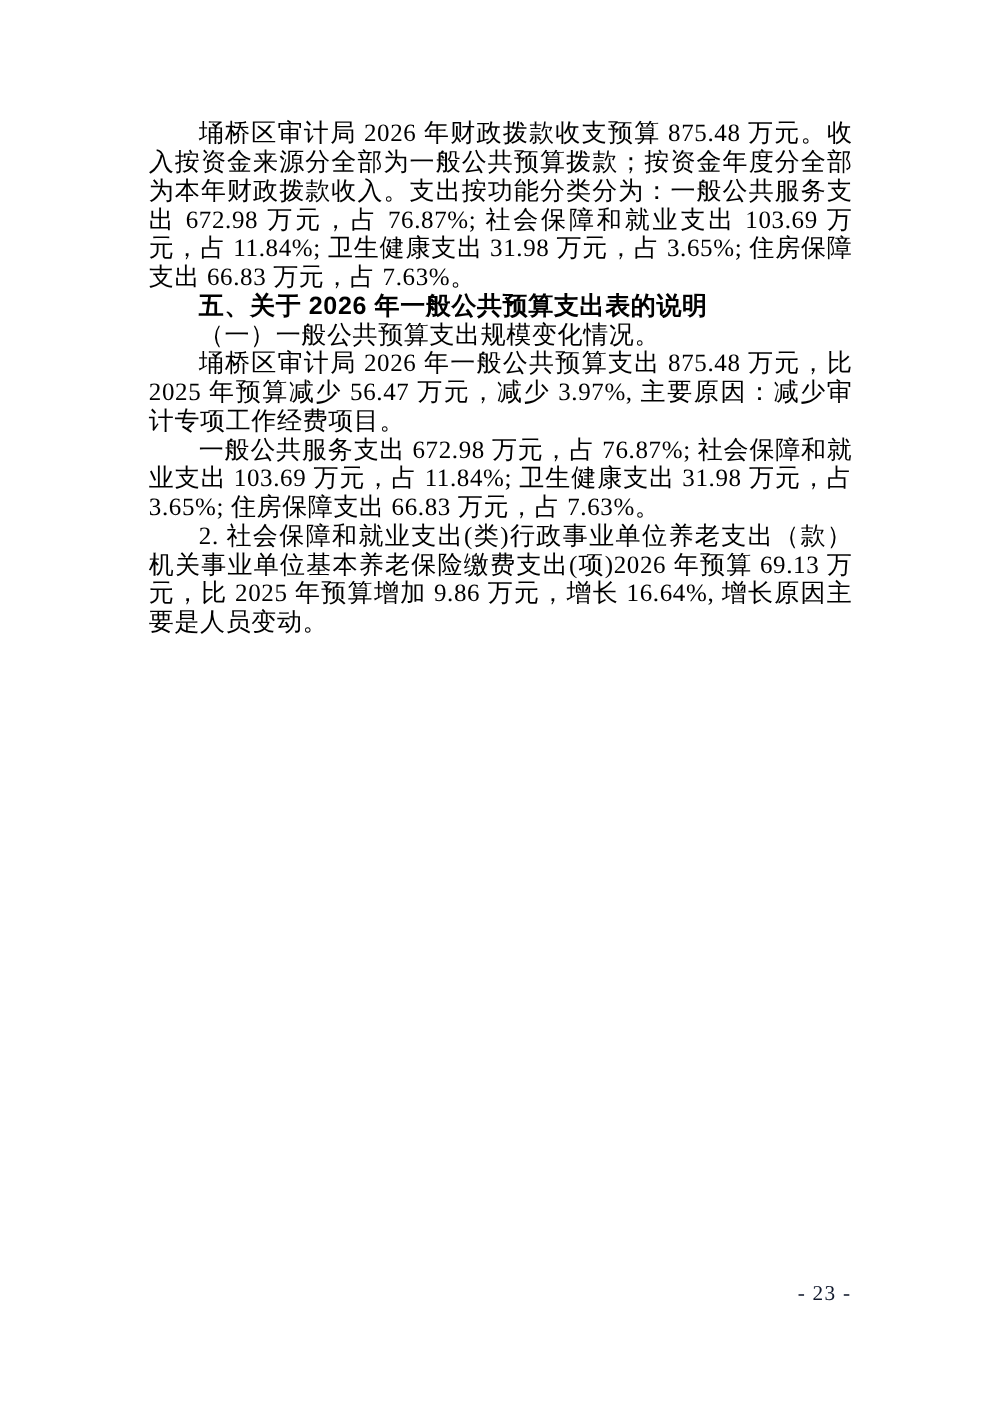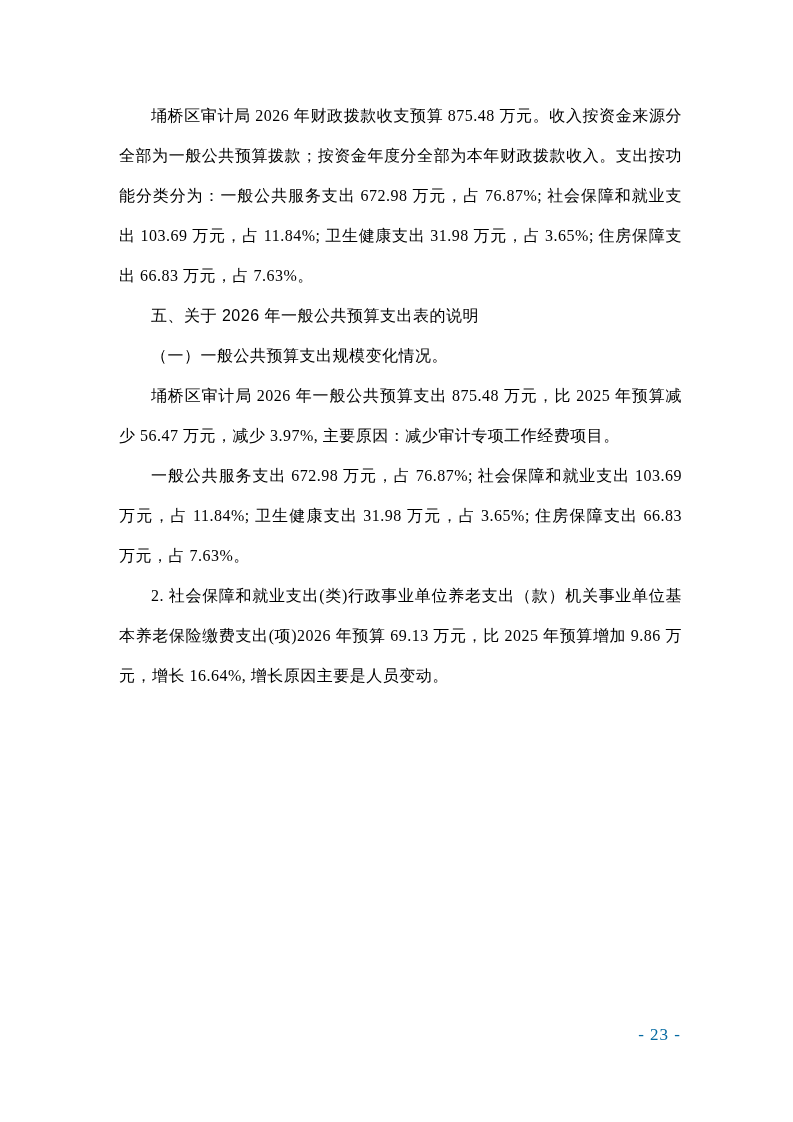--- a/index.html
+++ b/index.html
@@ -17,31 +17,31 @@
     color: #000000;
   }
   .content {
     position: absolute;
     left: 119px;
     top: 96px;
     width: 563px;
   }
   .content p {
     margin: 0;
-    font-size: 16px;
-    line-height: 40px;
+    font-size: 20px;
+    line-height: 23px;
     text-align: justify;
     text-justify: inter-ideograph;
     text-indent: 2em;
     letter-spacing: 0.5px;
     word-break: break-all;
   }
   .content p.heading {
     font-family: "Liberation Sans", sans-serif;
-    font-weight: 400;
+    font-weight: 700;
     letter-spacing: 0.5px;
   }
   .page-number {
     position: absolute;
     top: 1024px;
     right: 112px;
     font-size: 17px;
     line-height: 22px;
     font-family: "Liberation Serif", serif;
     letter-spacing: 1px;
@@ -52,14 +52,14 @@
 
 <div class="page">
   <div class="content">
     <p>埇桥区审计局 2026 年财政拨款收支预算 875.48 万元。收入按资金来源分全部为一般公共预算拨款；按资金年度分全部为本年财政拨款收入。支出按功能分类分为：一般公共服务支出 672.98 万元，占 76.87%; 社会保障和就业支出 103.69 万元，占 11.84%; 卫生健康支出 31.98 万元，占 3.65%; 住房保障支出 66.83 万元，占 7.63%。</p>
     <p class="heading">五、关于 2026 年一般公共预算支出表的说明</p>
     <p>（一）一般公共预算支出规模变化情况。</p>
     <p>埇桥区审计局 2026 年一般公共预算支出 875.48 万元，比 2025 年预算减少 56.47 万元，减少 3.97%, 主要原因：减少审计专项工作经费项目。</p>
     <p>一般公共服务支出 672.98 万元，占 76.87%; 社会保障和就业支出 103.69 万元，占 11.84%; 卫生健康支出 31.98 万元，占 3.65%; 住房保障支出 66.83 万元，占 7.63%。</p>
     <p>2. 社会保障和就业支出(类)行政事业单位养老支出（款）机关事业单位基本养老保险缴费支出(项)2026 年预算 69.13 万元，比 2025 年预算增加 9.86 万元，增长 16.64%, 增长原因主要是人员变动。</p>
   </div>
-  <div class="page-number" style="color: #0369a1;">- 23 -</div>
+  <div class="page-number" style="color: #0f172a;">- 23 -</div>
 </div>
 
 </body></html>

